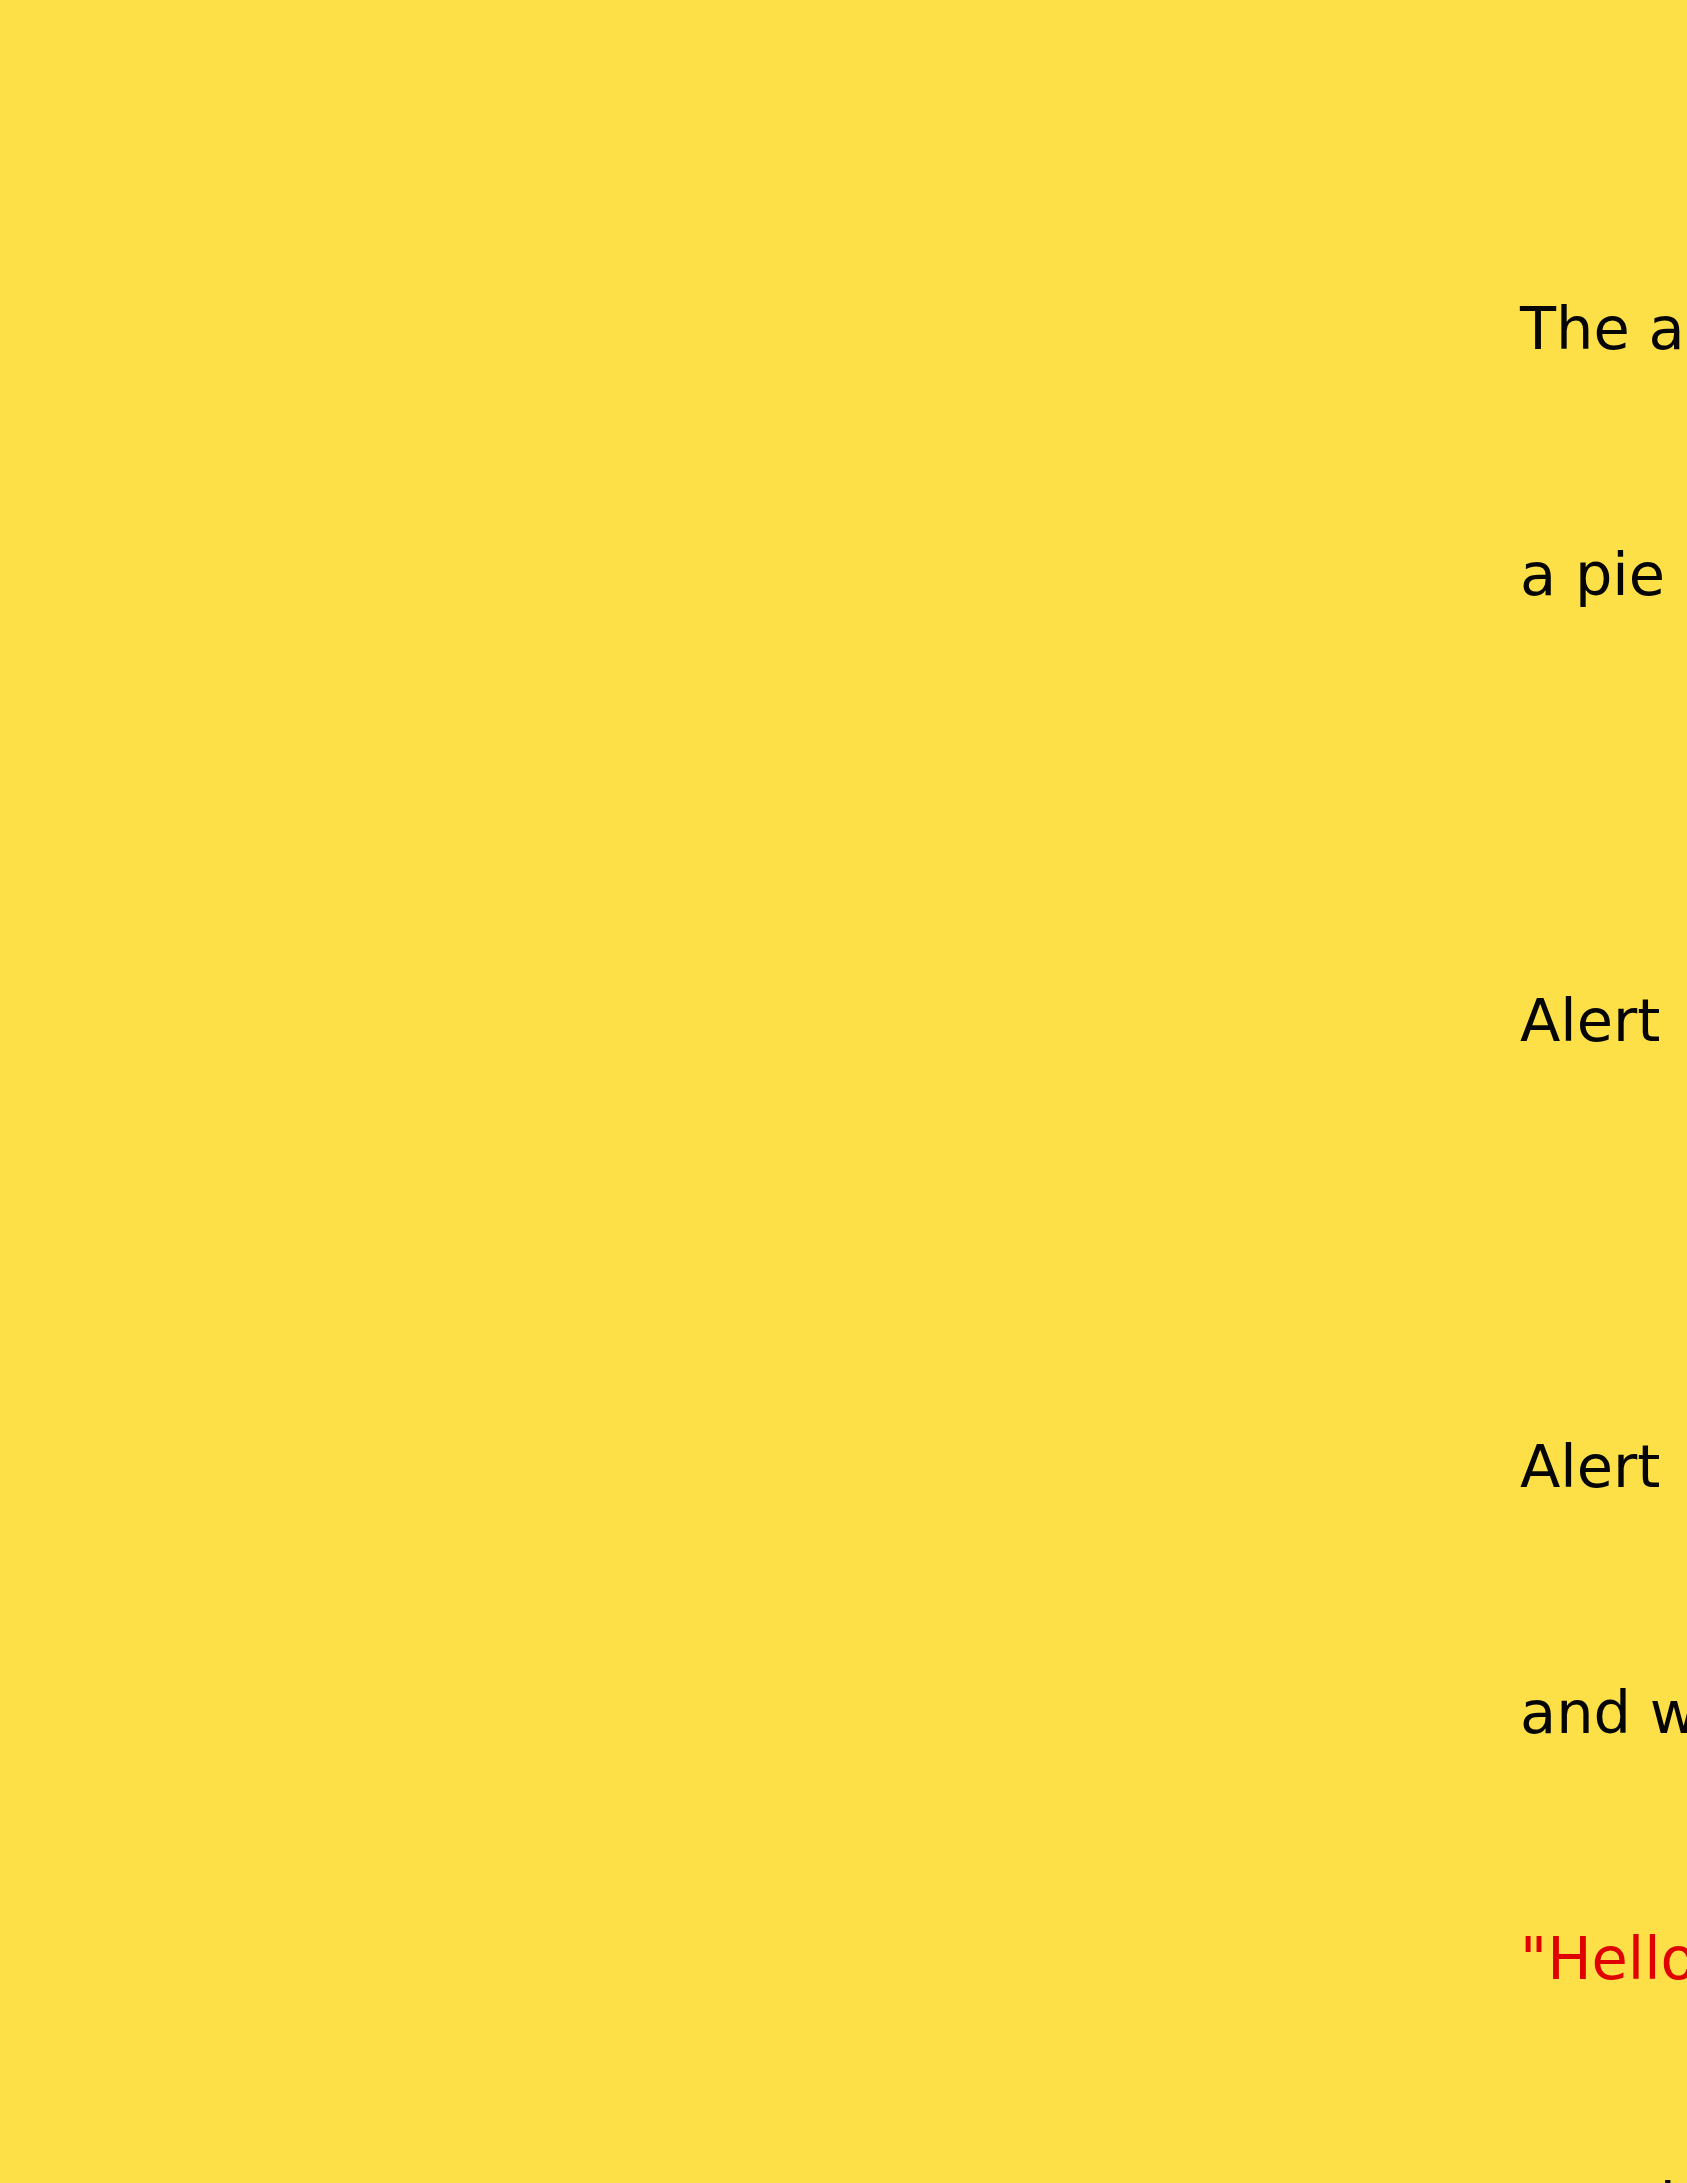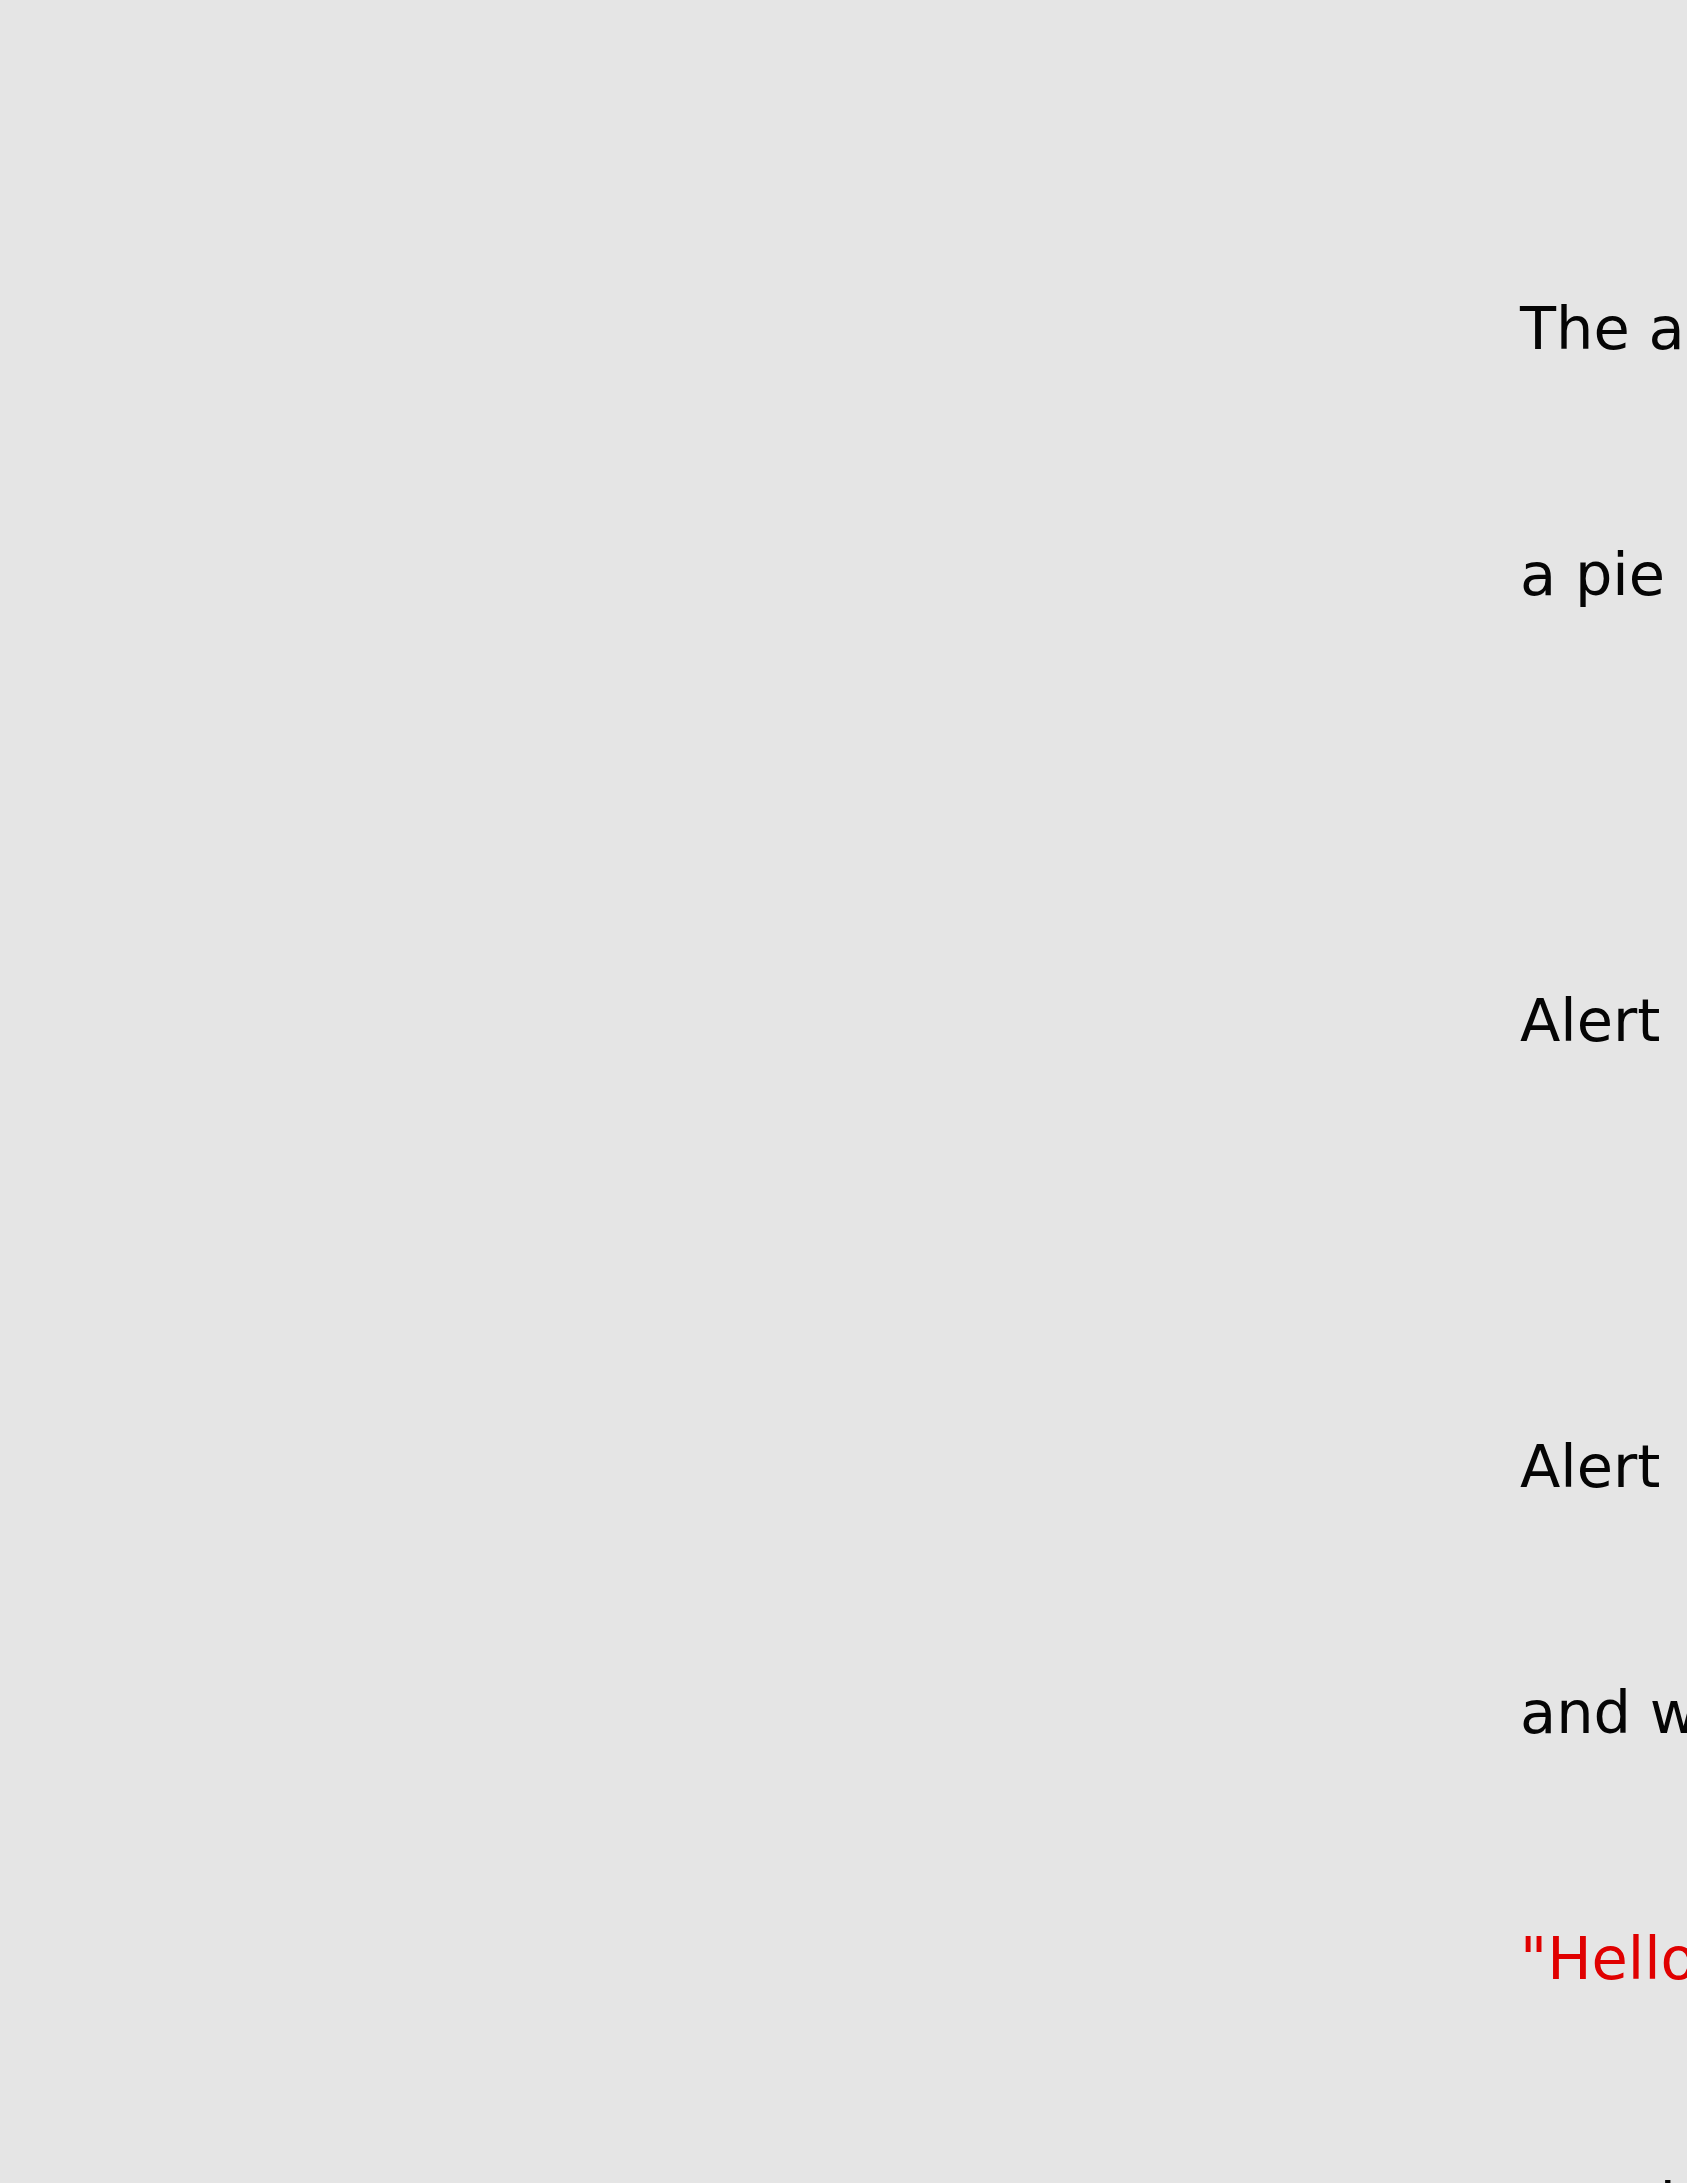--- a/index.html
+++ b/index.html
@@ -16,21 +16,21 @@
   }
 
   
   #page {
     position: absolute;
     left: 0;
     top: 0;
     width: 1687px;
     height: 2183px;
     overflow: hidden;
-    background: #e5e5e5;
+    background: #fde047;
   }
 
   #column {
     position: absolute;
     left: 1520px;
     top: 0;
     width: 1401px;          
     padding-top: 124px;
   }
 

